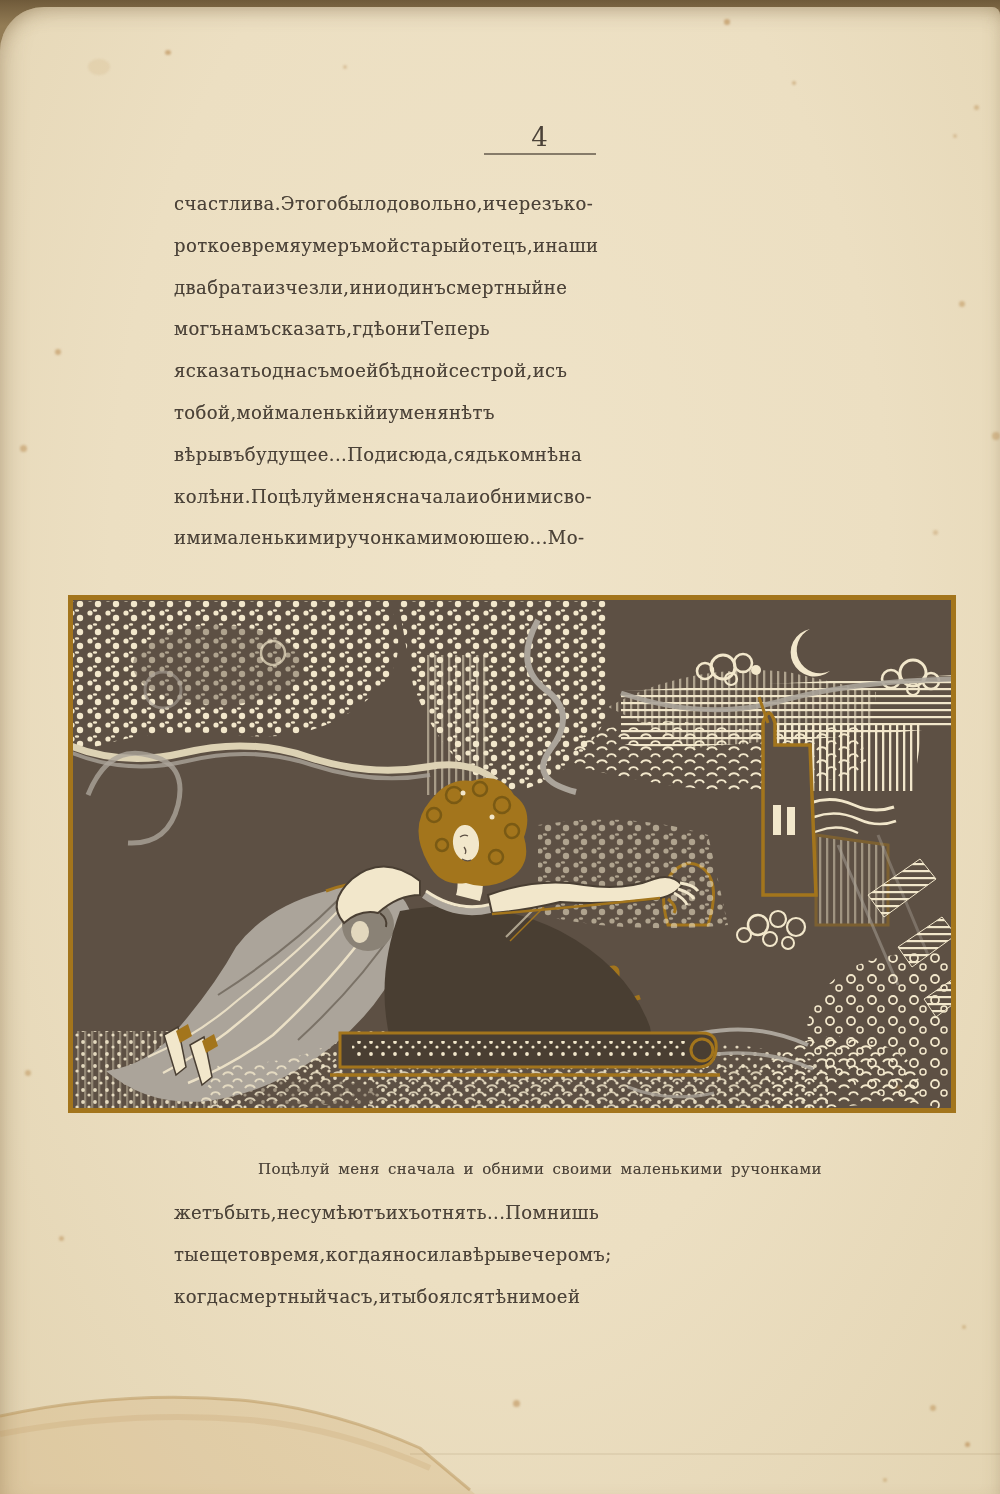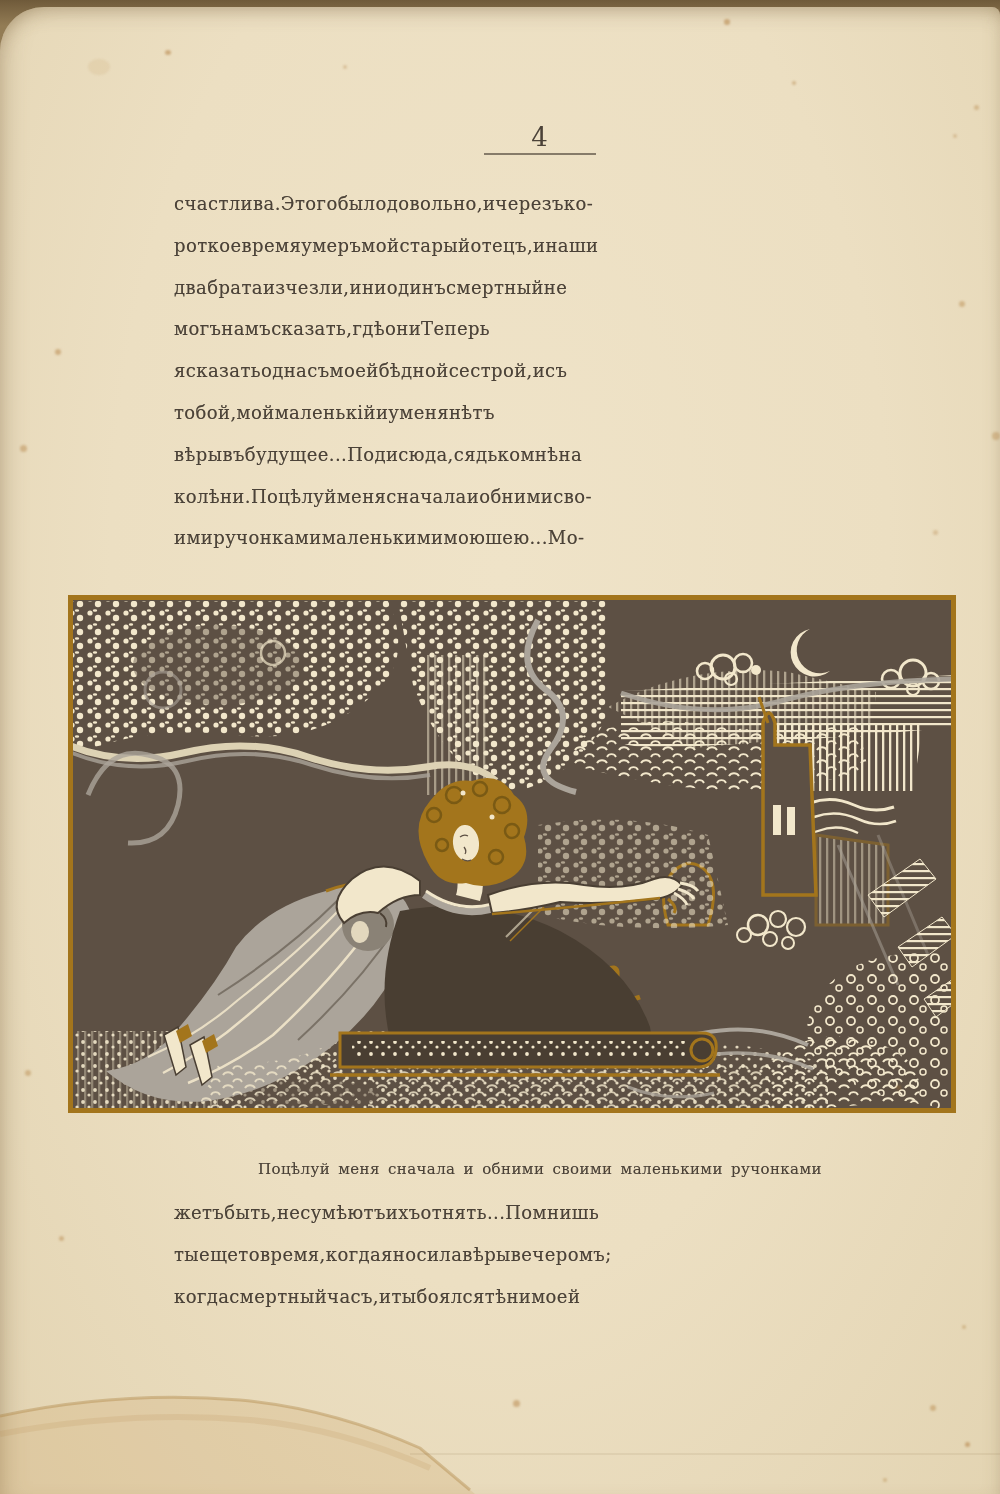--- a/index.html
+++ b/index.html
@@ -131,22 +131,22 @@
         <span>колѣни.</span>
         <span>Поцѣлуй</span>
         <span>меня</span>
         <span>сначала</span>
         <span>и</span>
         <span>обними</span>
         <span>сво-</span>
       </div>
     <div class="line">
         <span>ими</span>
+        <span>маленькими</span>
         <span>ручонками</span>
-        <span>маленькими</span>
         <span>мою</span>
         <span>шею...</span>
         <span>Мо-</span>
       </div>
   </div>
 
   <figure class="illustration">
     <svg viewBox="0 0 888 518" preserveAspectRatio="none">
       <defs>
         <pattern id="pLeaf" width="18" height="14" patternUnits="userSpaceOnUse">

